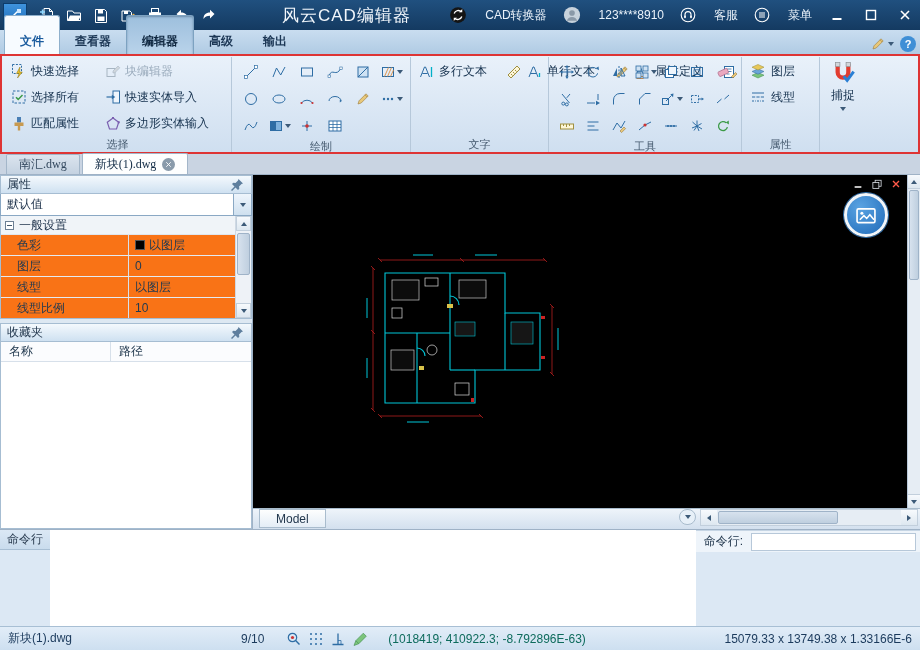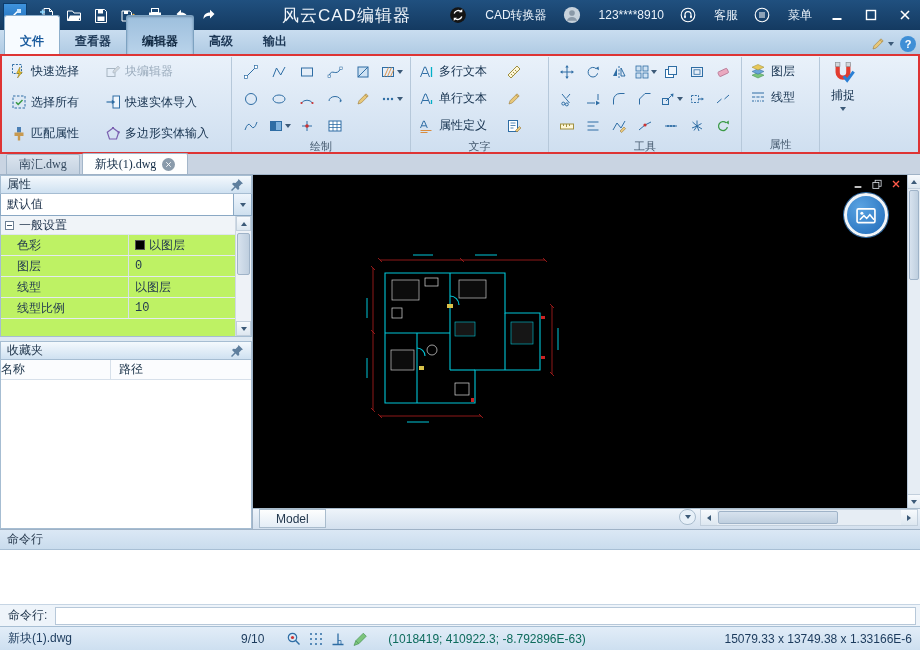--- a/index.html
+++ b/index.html
@@ -32,21 +32,21 @@
   .sel-grid { flex:1; display:grid; grid-template-columns:88px 122px; column-gap:6px; }
   .sel-item { height:26px; display:flex; align-items:center; gap:4px; font-size:12px; color:#15314e; padding:0 2px; border-radius:2px; }
   .sel-item.dis { color:#9aabbc; }
   .icon { color:#2e6da4; }
   .icon.dis { color:#a7b5c2; }
   .i16 { width:16px; height:16px; flex:none; }
   .i18 { width:18px; height:18px; }
   .i24 { width:24px; height:24px; }
   .draw-grid { flex:1; display:grid; grid-template-columns:repeat(6,28px); grid-auto-rows:27px; }
   .cell { display:flex; align-items:center; justify-content:center; gap:1px; border-radius:2px; }
-  .txt-rows { flex:1; display:flex; flex-direction:column; }
+  .txt-rows { flex:1; display:flex; }
   .txt-row { height:27px; display:flex; align-items:center; gap:5px; padding:0 2px; }
   .txt-row .lbl { font-size:12px; color:#15314e; width:62px; }
   .tool-grid { flex:1; display:grid; grid-template-columns:repeat(7,26px); grid-auto-rows:27px; }
   .prop-rows { flex:1; display:flex; flex-direction:column; justify-content:flex-start; }
   .prop-row { height:26px; display:flex; align-items:center; gap:5px; font-size:12px; color:#15314e; padding:0 3px; }
   .bigbtn { width:42px; display:flex; flex-direction:column; align-items:center; padding-top:4px; border-radius:3px; }
   .bigbtn .blabel { font-size:12px; color:#15314e; margin-top:2px; }
   .tri { width:0; height:0; border-style:solid; }
   .t-down { border-width:4px 3.5px 0; border-color:#3c5a78 transparent transparent; }
   .t-up { border-width:0 3.5px 4px; border-color:transparent transparent #3c5a78; }
@@ -60,36 +60,36 @@
   .dclose { width:13px; height:13px; border-radius:50%; background:#8a9bab; display:flex; align-items:center; justify-content:center; }
 
   
   .main { height:354px; display:flex; flex:none; background:#e3ecf5; }
   .left { width:253px; flex:none; display:flex; flex-direction:column; background:#dde8f2; border-right:1px solid #9fb2c6; }
   .phead { height:19px; background:linear-gradient(#f4f9fd,#cfe1f1); border:1px solid #a6bdd2; display:flex; align-items:center; padding:0 6px; font-size:12px; color:#22374d; }
   .phead .pin { margin-left:auto; }
   .preset { height:22px; margin:0; background:#fff; border:1px solid #8aa8c4; border-top:none; display:flex; align-items:center; }
   .preset .pv { flex:1; padding-left:6px; font-size:12px; }
   .preset .pb { width:18px; height:100%; background:linear-gradient(#eef5fc,#cfe0ef); border-left:1px solid #8aa8c4; display:flex; align-items:center; justify-content:center; }
-  .grid { height:121px; background:#bef264; border:1px solid #a6bdd2; border-top:none; position:relative; overflow:hidden;font-family:Liberation Mono, monospace; }
+  .grid { height:103px; background:#f97316; border:1px solid #a6bdd2; border-top:none; position:relative; overflow:hidden; }
   .grow { height:21px; display:flex; border-bottom:1px solid #e4eaf1; font-size:12px; }
   .grow .n { width:128px; padding-left:16px; display:flex; align-items:center; border-right:1px solid #d7e0ea; color:#233a50; }
   .grow .v { flex:1; padding-left:6px; display:flex; align-items:center; gap:4px; color:#233a50; }
   .ghead { height:19px; display:flex; align-items:center; gap:5px; padding-left:4px; background:#f0f4f8; border-bottom:1px solid #dfe6ee; font-size:12px; color:#1c3049; }
   .expbox { width:9px; height:9px; border:1px solid #6d8094; background:#fff; position:relative; }
   .expbox::after { content:""; position:absolute; left:1px; right:1px; top:3px; height:1px; background:#44596e; }
   .swatch { width:10px; height:10px; background:#000; border:1px solid #555; }
   .vscr { position:absolute; right:0; top:0; bottom:0; width:16px; background:#eef2f7; border-left:1px solid #cfd9e4; }
   .scrbtn { height:15px; display:flex; align-items:center; justify-content:center; background:linear-gradient(#f7fafd,#dde7f0); border:1px solid #c2cfdc; }
   .scrbtn.bot { position:absolute; bottom:0; left:0; right:0; }
   .thumb { position:absolute; left:1px; right:1px; top:17px; height:42px; background:linear-gradient(90deg,#d7e2ee,#bfcfdf); border:1px solid #9fb3c8; border-radius:2px; }
   .gapstrip { height:4px; background:#dde8f2; }
   .favbody { flex:1; background:#fff; border:1px solid #a6bdd2; border-top:none; display:flex; flex-direction:column; }
   .favcols { height:20px; display:flex; border-bottom:1px solid #d7e0ea; background:#fbfcfe; font-size:12px; color:#233a50; flex:none; }
-  .favcols .c1 { width:110px; padding-left:0; display:flex; align-items:center; border-right:1px solid #d7e0ea; }
+  .favcols .c1 { width:110px; padding-left:8px; display:flex; align-items:center; border-right:1px solid #d7e0ea; }
   .favcols .c2 { flex:1; padding-left:8px; display:flex; align-items:center; }
 
   
   .canvas { flex:1; position:relative; background:#000; overflow:hidden; }
   .canv-ctrl { position:absolute; top:2px; right:16px; display:flex; gap:3px; z-index:3; }
   .canv-ctrl span { width:16px; height:14px; display:flex; align-items:center; justify-content:center; }
   .bluebtn { position:absolute; top:18px; right:32px; width:44px; height:44px; border-radius:50%; background:radial-gradient(circle at 35% 30%,#5aa3e2,#1f6ab8); border:3px solid #f2f6fa; box-shadow:0 0 0 1px #2a6aa8, 0 2px 5px rgba(0,0,0,.6); display:flex; align-items:center; justify-content:center; z-index:3; }
   .floorplan { position:absolute; left:102px; top:63px; }
   .cvscroll { position:absolute; right:0; top:0; bottom:21px; width:13px; background:#e6edf4; border-left:1px solid #b9c9da; z-index:2; display:flex; flex-direction:column; }
   .cvscroll .sb { height:14px; display:flex; align-items:center; justify-content:center; background:linear-gradient(#f7fafd,#dde7f0); border-bottom:1px solid #c2cfdc; }
@@ -97,21 +97,21 @@
   .cvscroll .vthumb { margin:1px; height:90px; background:linear-gradient(90deg,#d7e2ee,#bfcfdf); border:1px solid #9fb3c8; border-radius:2px; }
   .modelbar { position:absolute; left:0; right:0; bottom:0; height:21px; background:linear-gradient(#eef4fa,#d3e0ee); border-top:1px solid #a9bccd; display:flex; align-items:flex-start; z-index:2; }
   .modeltab { margin-left:6px; height:19px; padding:0 16px; display:flex; align-items:center; background:linear-gradient(#fdfefe,#e4edf6); border:1px solid #a9bccd; font-size:12px; color:#22374d; }
   .mb-caret { margin-left:auto; width:17px; height:16px; border:1px solid #a9bccd; border-radius:8px; background:#e7f0f8; display:flex; align-items:center; justify-content:center; margin-right:4px; }
   .hscroll { width:218px; height:17px; background:#e6edf4; border:1px solid #c2cfdc; display:flex; align-items:center; margin-right:2px; }
   .hscroll .hb { width:16px; height:100%; display:flex; align-items:center; justify-content:center; background:linear-gradient(#f7fafd,#dde7f0); }
   .hscroll .hthumb { width:120px; height:13px; margin:0 1px; background:linear-gradient(#d7e2ee,#bfcfdf); border:1px solid #9fb3c8; border-radius:2px; }
   .hspace { flex:1; }
 
   
-  .cmd { height:97px; flex:none; display:flex; flex-direction:column; border-top:1px solid #9fb2c6; }
+  .cmd { height:97px; flex:none; display:flex; flex-direction:row; border-top:1px solid #9fb2c6; }
   .cmdhead { height:20px; background:linear-gradient(#dbe8f5,#c9dced); border-bottom:1px solid #a8bfd4; display:flex; align-items:center; padding:0 7px; font-size:12px; color:#2a3c50; flex:none; }
   .cmdbody { flex:1; background:#fff; }
   .cmdrow { height:22px; background:#eef4fa; border-top:1px solid #c6d5e4; display:flex; align-items:center; flex:none; }
   .cmdrow .plabel { padding:0 8px; font-size:12px; color:#22374d; }
   .cmdrow input { flex:1; height:18px; border:1px solid #b7c8d9; background:#fff; margin-right:4px; font-family:inherit; font-size:12px; padding:0 4px; outline:none; }
 
   
   .status { height:24px; background:linear-gradient(#e2edf8,#cddff0); border-top:1px solid #a8bfd4; display:flex; align-items:center; padding:0 8px; gap:8px; font-size:12px; color:#1b3a5c; flex:none; }
   .st-file { width:225px; }
   .st-icons { display:flex; align-items:center; gap:6px; margin-left:14px; }
@@ -585,20 +585,21 @@
           </svg>
           <span>匹配属性</span>
         </div>
       <div class="sel-item">
           <svg class="i16 icon">
             <use href="#s-polygon"></use>
           </svg>
           <span>多边形实体输入</span>
         </div>
     </div>
+    <div class="rb-label">选择</div>
   </div>
 
   <div class="rb-group">
     <div class="draw-grid">
       <div class="cell">
           <svg class="i16 icon">
             <use href="#s-line"></use>
           </svg>
         </div>
       <div class="cell">

